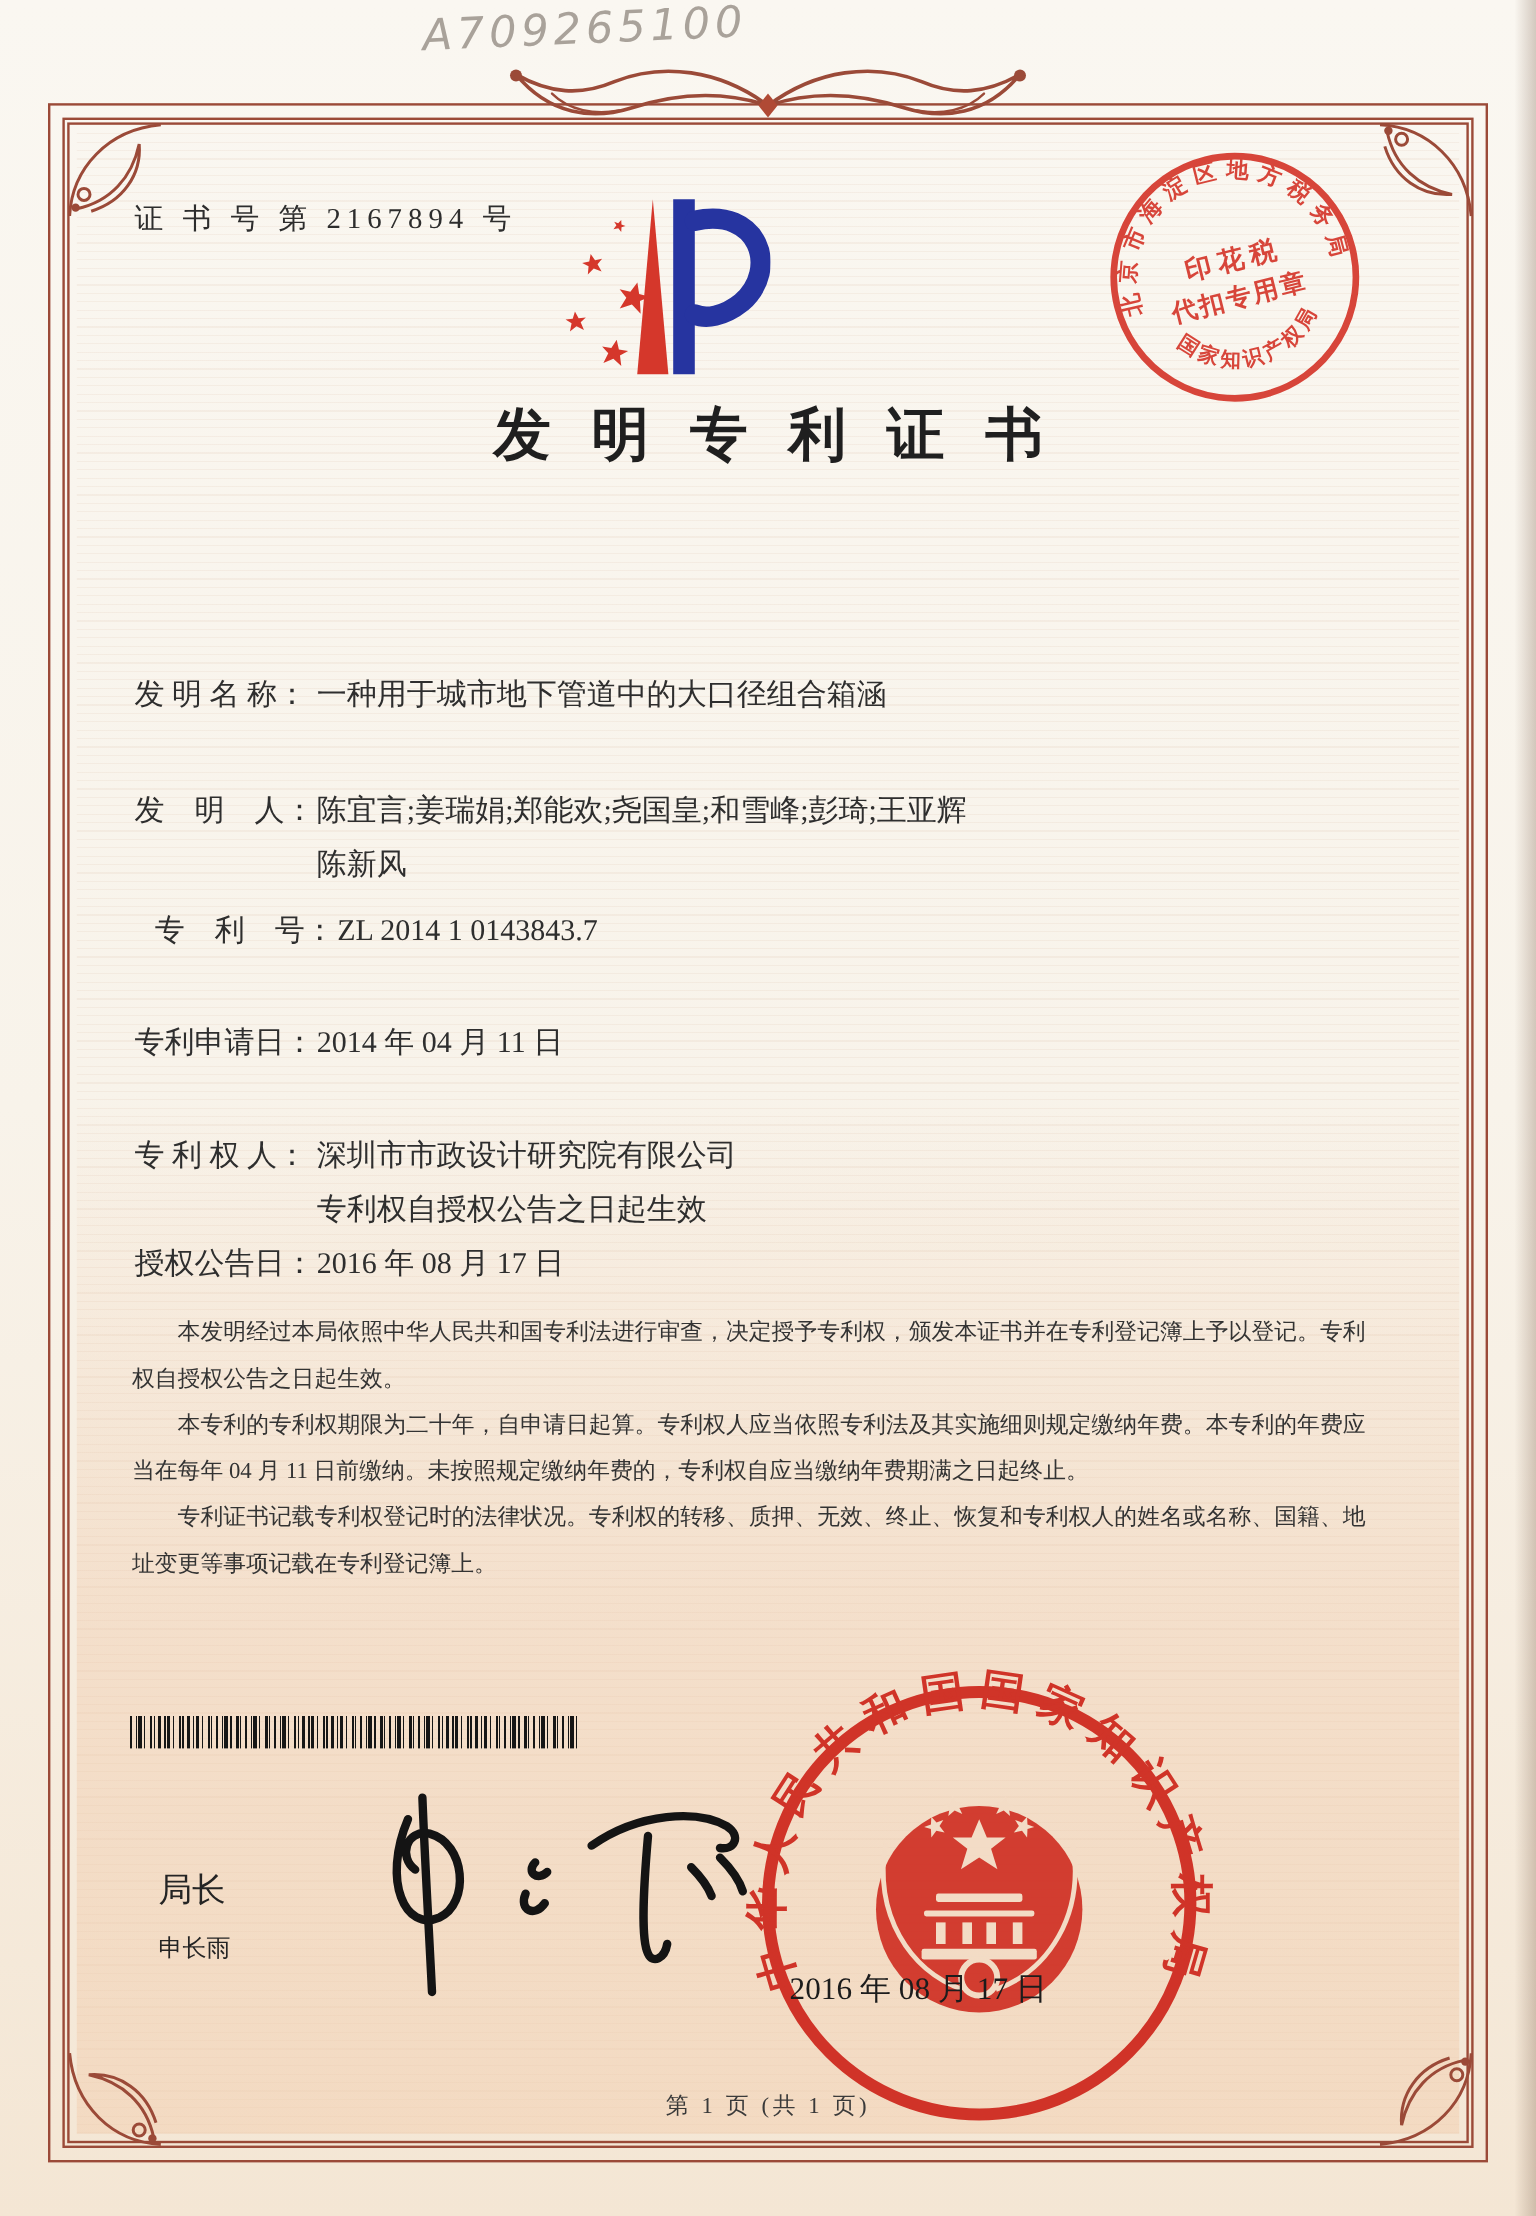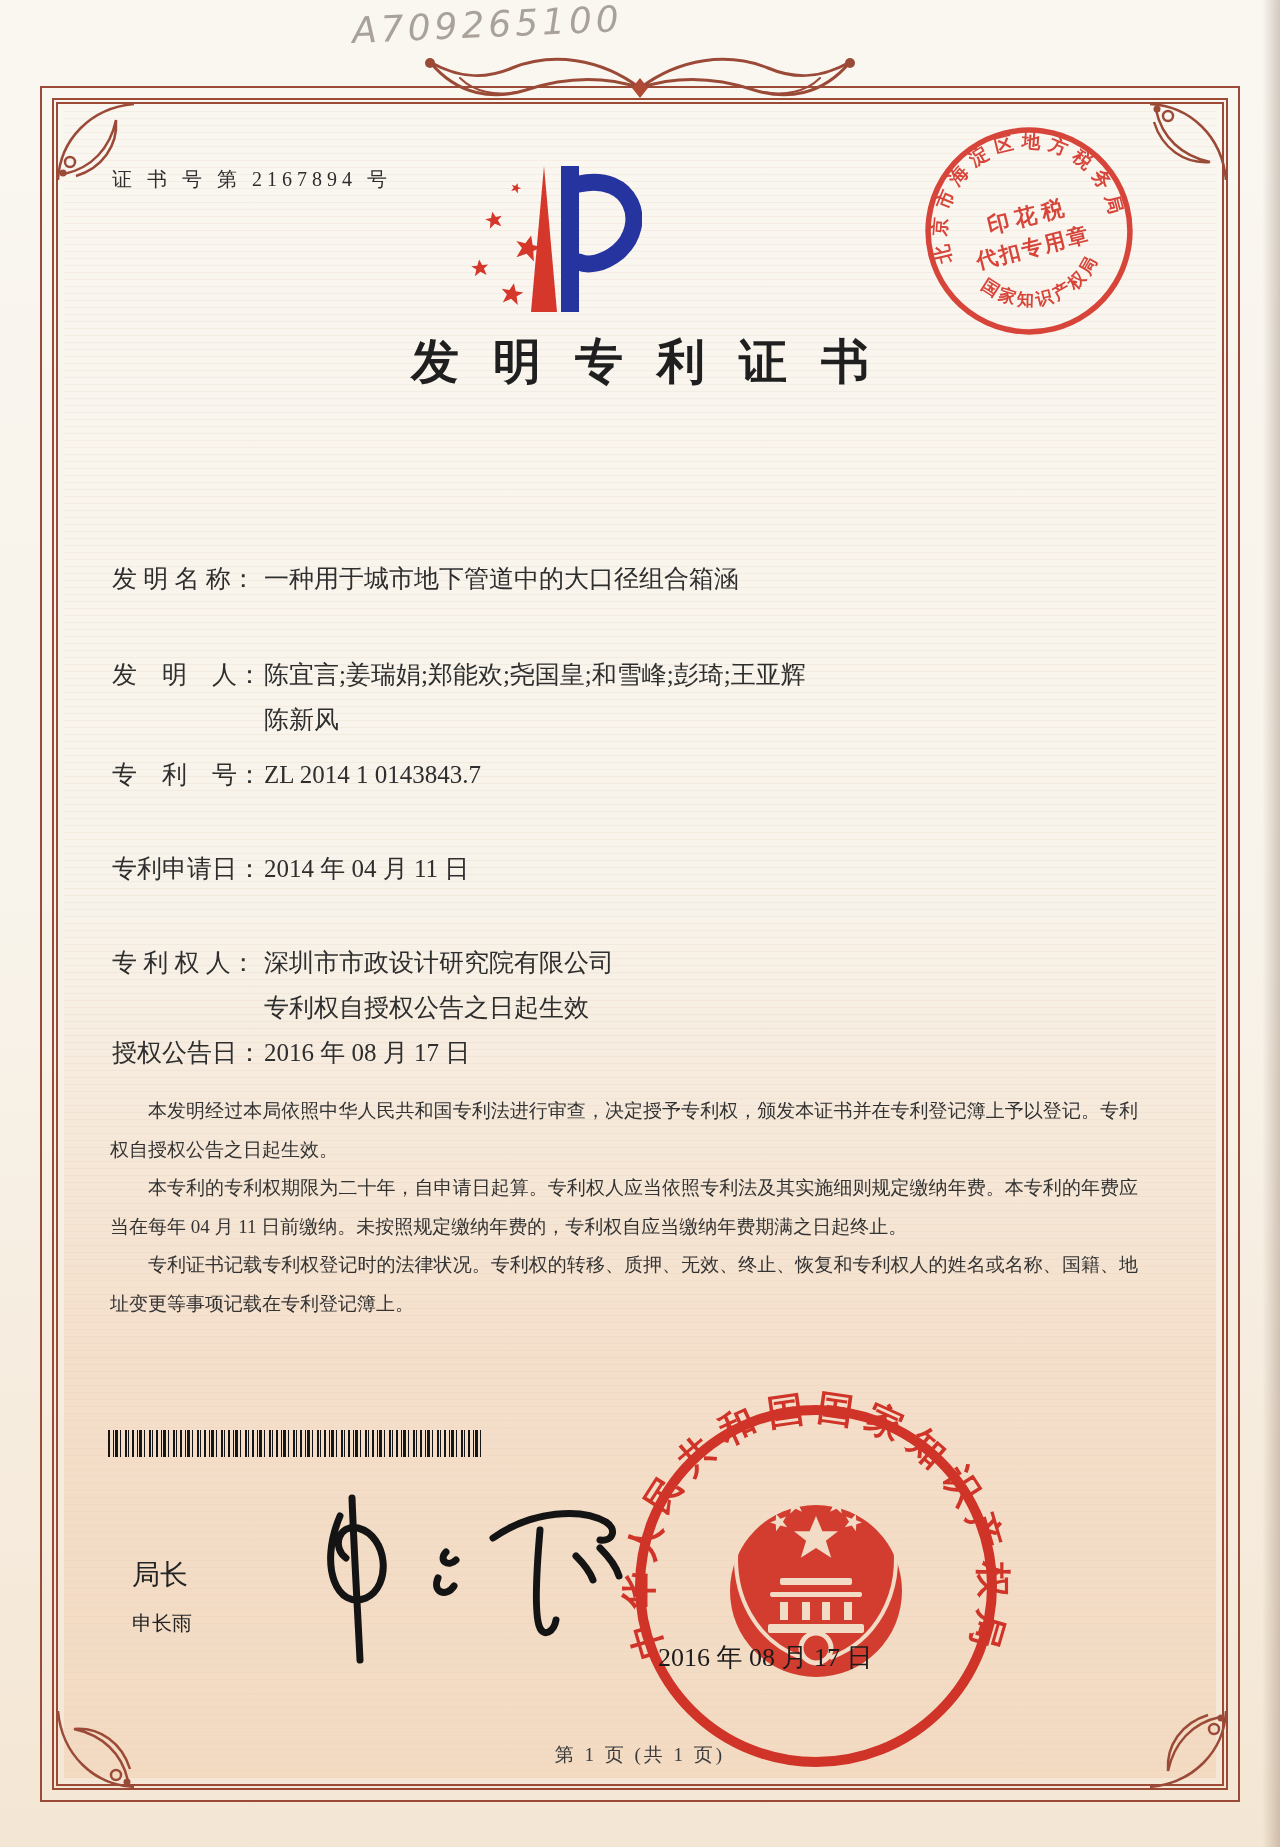--- a/index.html
+++ b/index.html
@@ -21,21 +21,21 @@
   .corner svg{width:100%;height:100%;}
   .c-tl{left:54px;top:100px;}
   .c-tr{right:50px;top:100px;transform:rotate(90deg);}
   .c-br{right:50px;bottom:56px;transform:rotate(180deg);}
   .c-bl{left:54px;bottom:56px;transform:rotate(270deg);}
   .top-ornament{position:absolute;left:400px;top:48px;width:480px;height:76px;z-index:3;}
 
   
   .handwritten{position:absolute;left:352px;top:4px;font-family:"DejaVu Sans",sans-serif;
         font-style:italic;font-size:36px;letter-spacing:4px;color:#a9a29a;transform:rotate(-2.5deg);z-index:4;}
-  .cert-no{position:absolute;left:112px;top:166px;font-size:20px;letter-spacing:5px;color:#2d2d2d;z-index:4;}
+  .cert-no{position:absolute;left:112px;top:166px;font-size:24px;letter-spacing:5px;color:#2d2d2d;z-index:4;}
   .logo{position:absolute;left:452px;top:162px;z-index:4;}
   .tax-stamp{position:absolute;left:918px;top:120px;z-index:4;opacity:.92;}
   .doc-title{position:absolute;left:0;top:330px;width:100%;text-align:center;font-size:48px;
         font-weight:700;letter-spacing:34px;text-indent:34px;color:#1f1f1f;z-index:4;}
 
   .field{position:absolute;left:112px;font-size:25px;color:#2e2e2e;z-index:4;white-space:nowrap;}
   .field .lbl{display:inline-block;width:152px;}
   .cont-line{position:absolute;left:264px;font-size:25px;color:#2e2e2e;z-index:4;white-space:nowrap;}
 
   .body-text{position:absolute;left:110px;top:1092px;width:1028px;z-index:4;
@@ -169,21 +169,21 @@
 
   <div class="field" style="top:562px;">
     <span class="lbl">发 明 名 称：</span><span>一种用于城市地下管道中的大口径组合箱涵</span>
   </div>
 
   <div class="field" style="top:658px;">
     <span class="lbl">发　明　人：</span><span>陈宜言;姜瑞娟;郑能欢;尧国皇;和雪峰;彭琦;王亚辉</span>
   </div>
   <div class="cont-line" style="top:703px;">陈新风</div>
 
-  <div class="field" style="top:758px;">
+  <div class="field" style="top:758px;margin-left:17px;">
     <span class="lbl">专　利　号：</span><span>ZL 2014 1 0143843.7</span>
   </div>
 
   <div class="field" style="top:852px;">
     <span class="lbl">专利申请日：</span><span>2014 年 04 月 11 日</span>
   </div>
 
   <div class="field" style="top:946px;">
     <span class="lbl">专 利 权 人：</span><span>深圳市市政设计研究院有限公司</span>
   </div>

